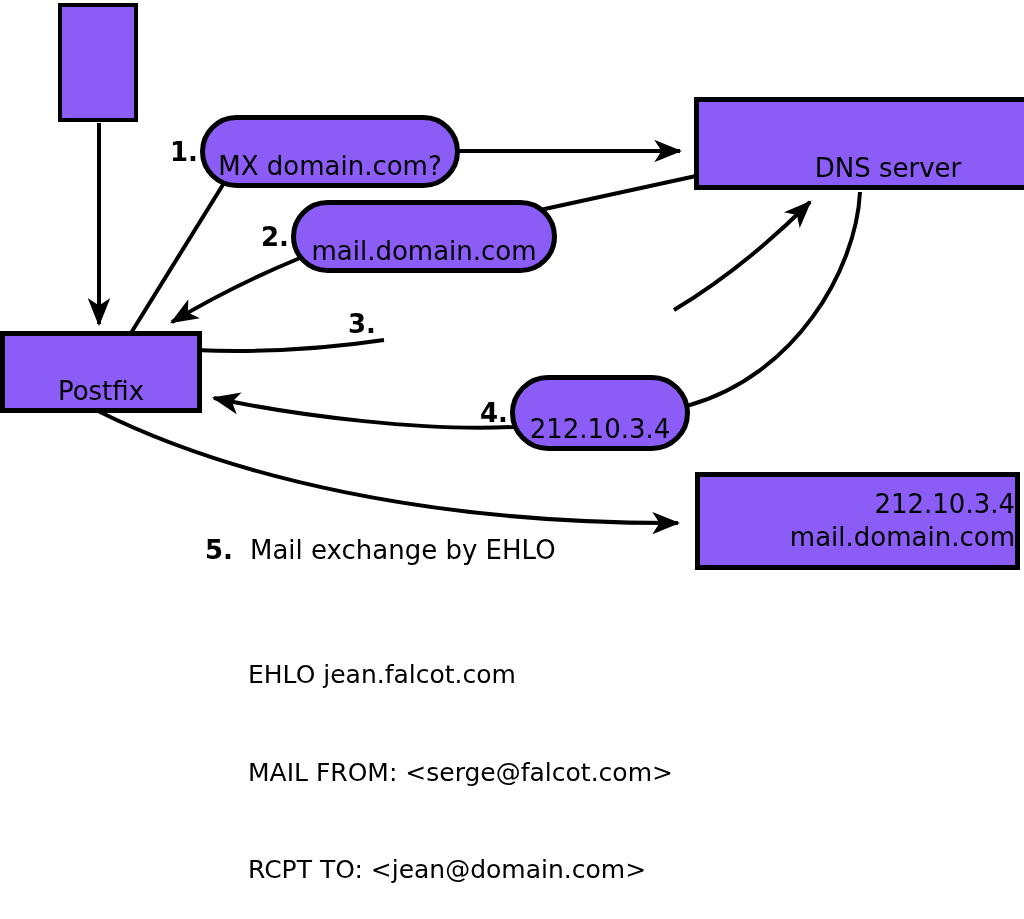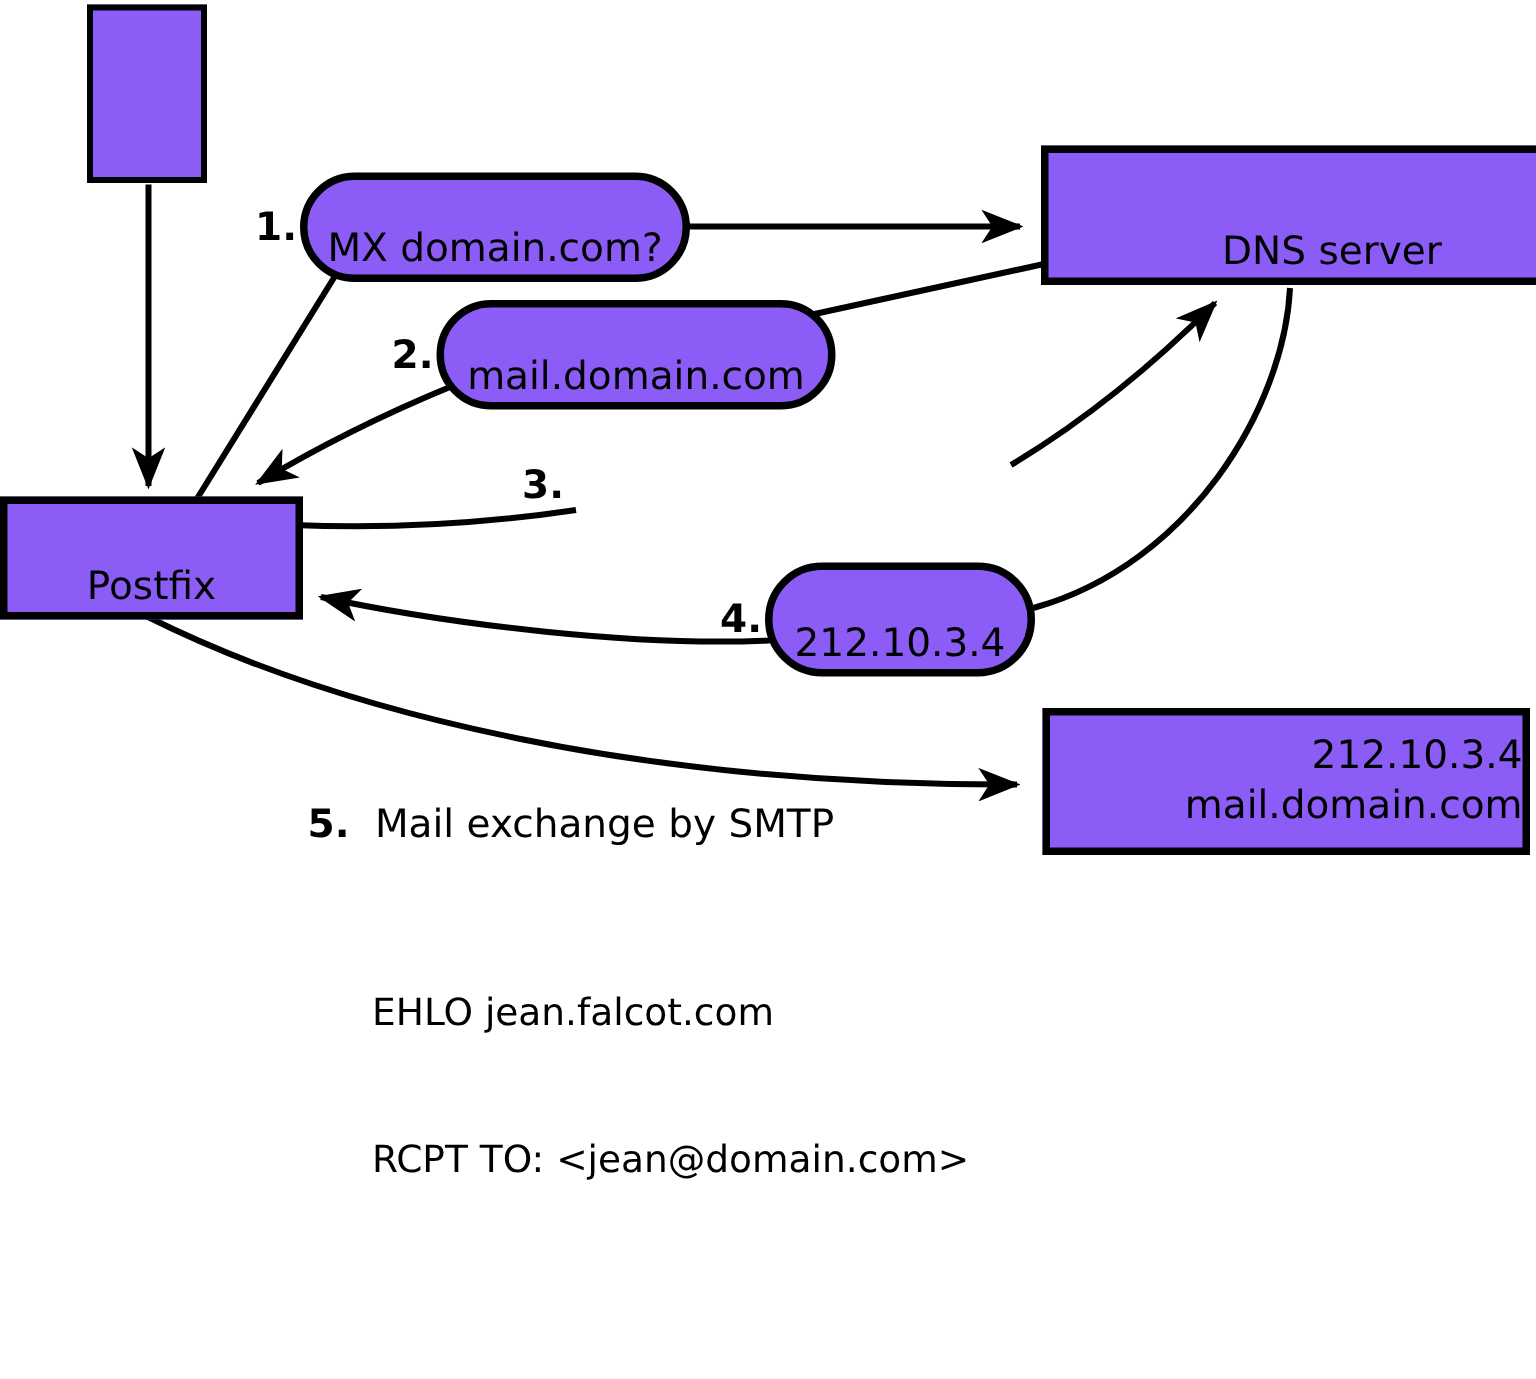--- a/index.html
+++ b/index.html
@@ -88,25 +88,26 @@
     <span>212.10.3.4</span>
   </div>
 
   <div class="stepnum" style="left:154px;top:137px;">1.</div>
   <div class="stepnum" style="left:245px;top:222px;">2.</div>
   <div class="stepnum" style="left:332px;top:309px;">3.</div>
   <div class="stepnum" style="left:464px;top:398px;">4.</div>
 
 
   <div class="step5">
-    <span class="n">5.</span><span class="t">Mail exchange by SMTP</span>
+    <span class="n">5.</span><span class="t">Mail exchange by EHLO</span>
   </div>
 
   <div class="smtp">
     <div>EHLO jean.falcot.com</div>
+    <div>MAIL FROM: &lt;serge@falcot.com&gt;</div>
     <div>RCPT TO: &lt;jean@domain.com&gt;</div>
     
     
     
     
     
     
     
   </div>
 

